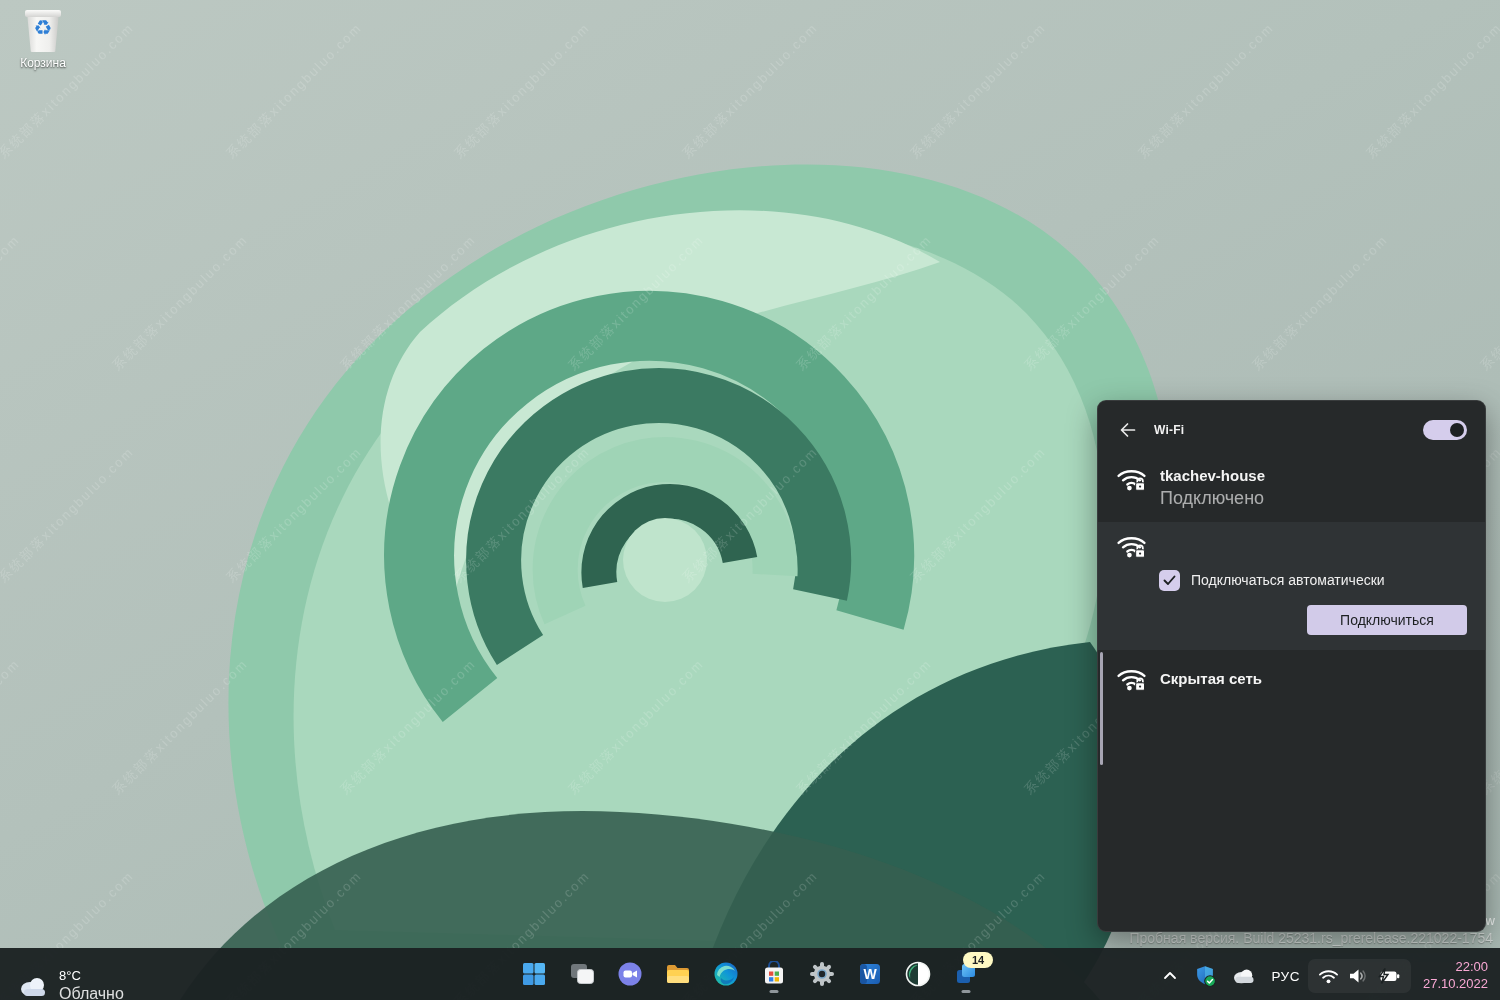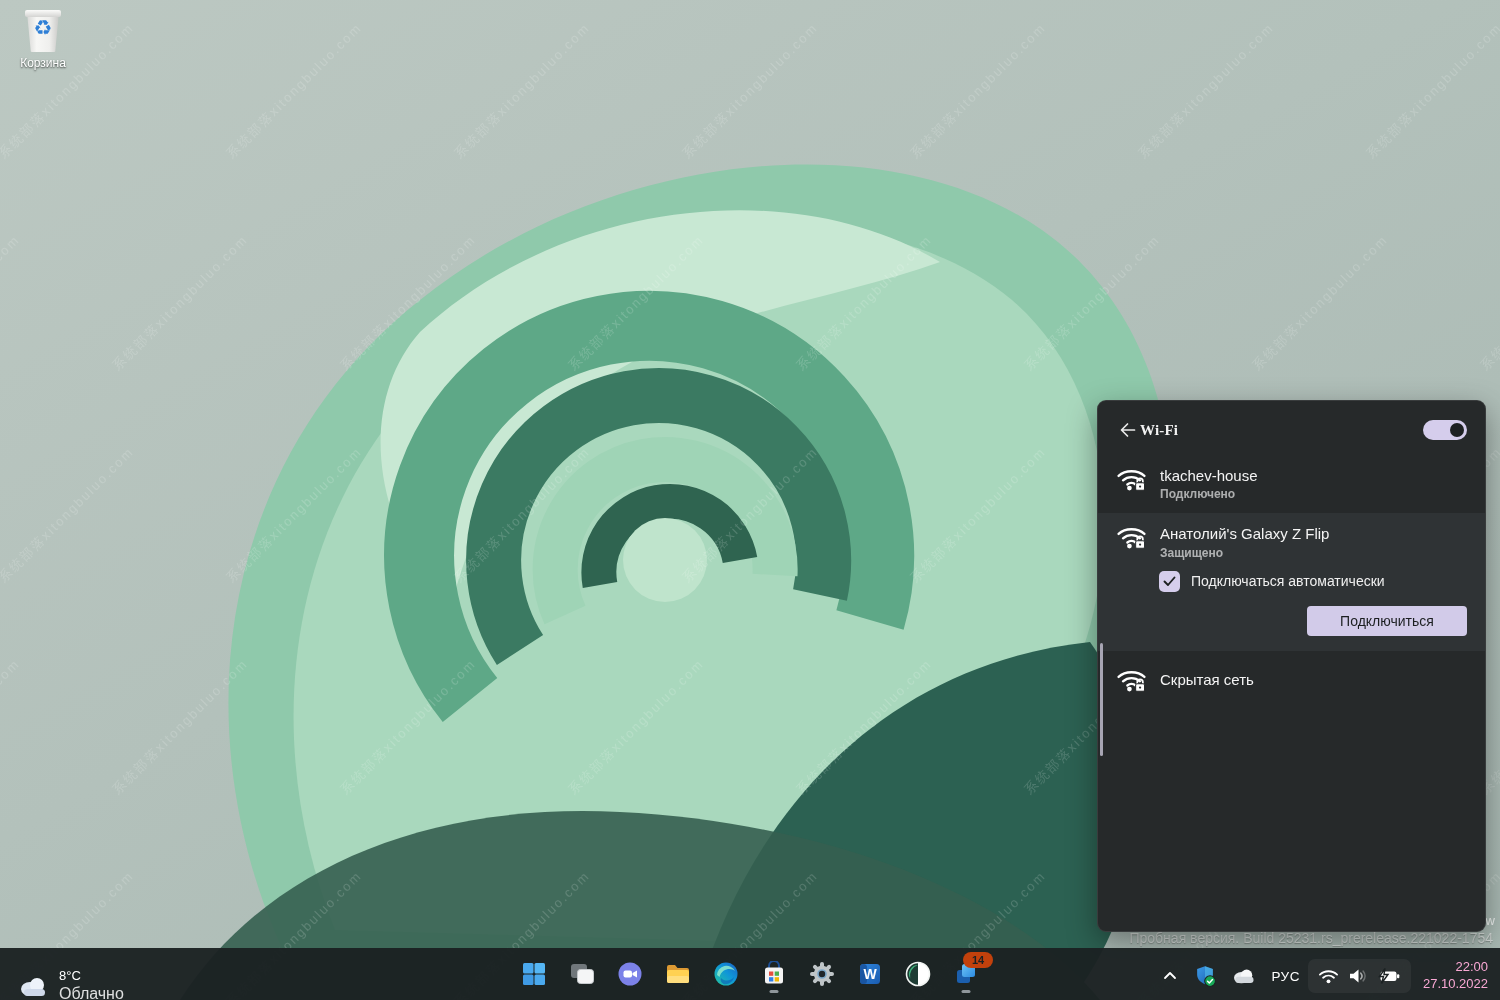--- a/index.html
+++ b/index.html
@@ -32,28 +32,28 @@
   .build-frag { position:absolute; right:5px; bottom:72px; font-size:13px;
     color:rgba(255,255,255,.8); }
   
   .wifi-panel { position:absolute; left:1097px; top:400px; width:389px; height:532px;
     background:#26292a; border:1px solid rgba(255,255,255,.09); border-radius:9px;
     box-shadow:0 10px 30px rgba(0,0,0,.38); color:#f2f2f2; display:flex; flex-direction:column;
     box-sizing:border-box; overflow:hidden; }
   .panel-header { display:flex; align-items:center; padding:16px 18px 12px 16px; }
   .back-btn { width:26px; height:26px; display:flex; align-items:center; justify-content:center;
     border-radius:4px; cursor:pointer; }
-  .panel-title { margin-left:0; font-size:15px; font-weight:700; letter-spacing:.2px;font-family:Liberation Serif, serif; }
+  .panel-title { margin-left:14px; font-size:12px; font-weight:700; letter-spacing:.2px; }
   .toggle { margin-left:auto; width:44px; height:20px; border-radius:11px; background:#d5cdec;
     position:relative; cursor:pointer; }
   .toggle .knob { position:absolute; right:3px; top:3px; width:14px; height:14px;
     border-radius:50%; background:#1d2022; }
   .net-item { display:flex; align-items:flex-start; gap:13px; padding:11px 18px; cursor:pointer; }
-  .net-item .nm { font-size:15px; color:#f4f4f4; line-height:1.35; }
-  .net-item .st { font-size:12px; color:rgba(255,255,255,.62); line-height:1.35;font-weight:bold; }
+  .net-item .nm { font-size:15px; color:#f4f4f4; line-height:1.35;font-weight:bold; }
+  .net-item .st { font-size:18px; color:rgba(255,255,255,.62); line-height:1.35; }
   .net-selected { background:#2f3335; padding-bottom:13px; position:relative; }
   .chk-row { display:flex; align-items:center; gap:11px; margin:10px 18px 0 61px; cursor:pointer; }
   .chk { width:21px; height:21px; border-radius:5px; background:#d5cdec; display:flex;
     align-items:center; justify-content:center; flex:0 0 auto; }
   .chk-label { font-size:14px; color:#f0f0f0; }
   .connect-row { display:flex; justify-content:flex-end; margin:14px 18px 2px 0; }
   .connect-btn { background:#d2cbe9; color:#1c1f21; font-size:14px; border:none;
     border-radius:4px; padding:7px 24px; min-width:160px; cursor:pointer;
     font-family:"Liberation Sans",sans-serif; }
   .scroll-thumb { position:absolute; left:2px; top:130px; width:3px; height:113px;
@@ -69,21 +69,21 @@
     gap:9px; padding:12px 8px; border-radius:6px; cursor:pointer; }
   .weather-txt { line-height:1.25; }
   .weather-temp { font-size:13px; color:#fff; }
   .weather-cond { font-size:16px; color:rgba(255,255,255,.85); }
   .tb-center { position:absolute; left:50%; transform:translateX(-50%); display:flex; gap:8px; }
   .tb-btn { width:40px; height:40px; border-radius:5px; display:flex; align-items:center;
     justify-content:center; position:relative; cursor:pointer; }
   .run-dot { position:absolute; bottom:1px; left:50%; transform:translateX(-50%);
     width:9px; height:3px; border-radius:2px; background:#8f969b; }
   .badge { position:absolute; top:-2px; right:-7px; min-width:22px; height:16px; border-radius:9px;
-    background:#c2410c; color:#1d2022; font-size:11px; font-weight:700; display:flex;
+    background:#fef9c3; color:#1d2022; font-size:11px; font-weight:700; display:flex;
     align-items:center; justify-content:center; padding:0 4px; }
   .tray { position:absolute; right:6px; top:0; height:56px; display:flex; align-items:center; gap:2px; }
   .tray-btn { height:38px; display:flex; align-items:center; justify-content:center;
     padding:0 6px; border-radius:6px; cursor:pointer; }
   .tray-group { display:flex; align-items:center; gap:9px; padding:8px 10px;
     background:rgba(255,255,255,.055); border-radius:7px; cursor:pointer; }
   .lang { color:#fff; font-size:13.5px; letter-spacing:.5px; }
   .clock { text-align:right; color:#f9a8d4; font-size:13px; line-height:1.3; padding:0 6px 0 10px;
     cursor:pointer; }
   .word-letter { font-size:14px; font-weight:700; fill:#fff; font-family:"Liberation Sans",sans-serif; }
@@ -196,24 +196,20 @@
           <g fill="none" stroke="#fff" stroke-width="2.3" stroke-linecap="round">
             <path d="M2.5 9.5 C 9 3.6, 21 3.6, 27.5 9.5"></path>
             <path d="M6.8 13.8 C 11.5 9.7, 18.5 9.7, 23.2 13.8"></path>
             <path d="M11 17.8 C 13.3 15.9, 16.7 15.9, 19 17.8"></path>
           </g>
           <circle cx="13" cy="21.3" r="2.3" fill="#fff"></circle>
           <path d="M20.6 16.6 v-2 a2.7 2.7 0 0 1 5.4 0 v2" stroke="#fff" stroke-width="1.7" fill="none"></path>
           <rect x="19" y="16.2" width="8.6" height="7.3" rx="1.4" fill="#fff" stroke="#2f3335" stroke-width="1"></rect>
           <circle cx="23.3" cy="19.8" r="1.1" fill="#2b2e30"></circle>
         </svg>
-        <div>
-          <div class="nm">Анатолий's Galaxy Z Flip</div>
-          <div class="st">Защищено</div>
-        </div>
       </div>
       <div class="chk-row">
         <div class="chk">
           <svg width="13" height="11" viewBox="0 0 13 11">
             <path d="M1.5 5.5 L5 9 L11.5 1.5" stroke="#1d2022" stroke-width="1.9" fill="none" stroke-linecap="round" stroke-linejoin="round"></path>
           </svg>
         </div>
         <div class="chk-label">Подключаться автоматически</div>
       </div>
       <div class="connect-row">

